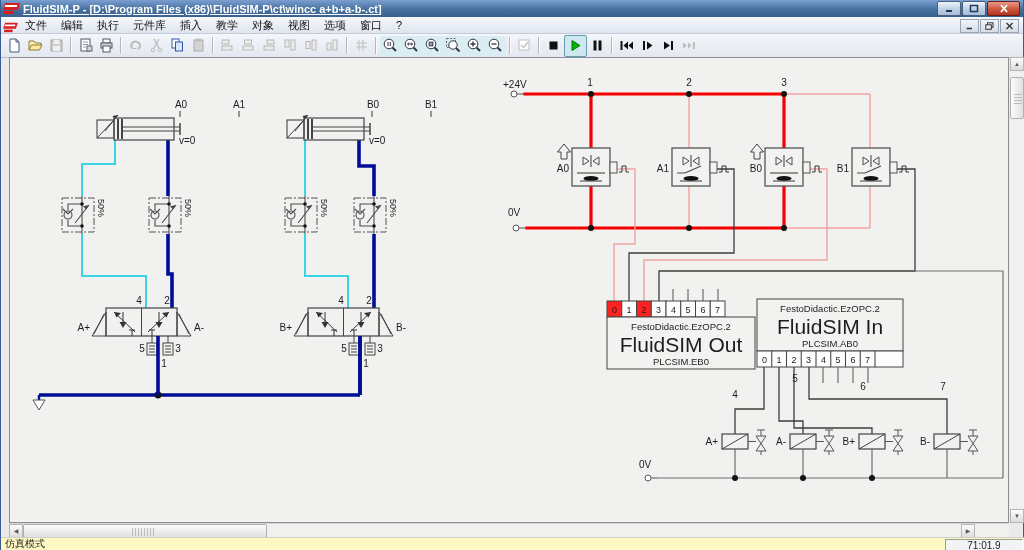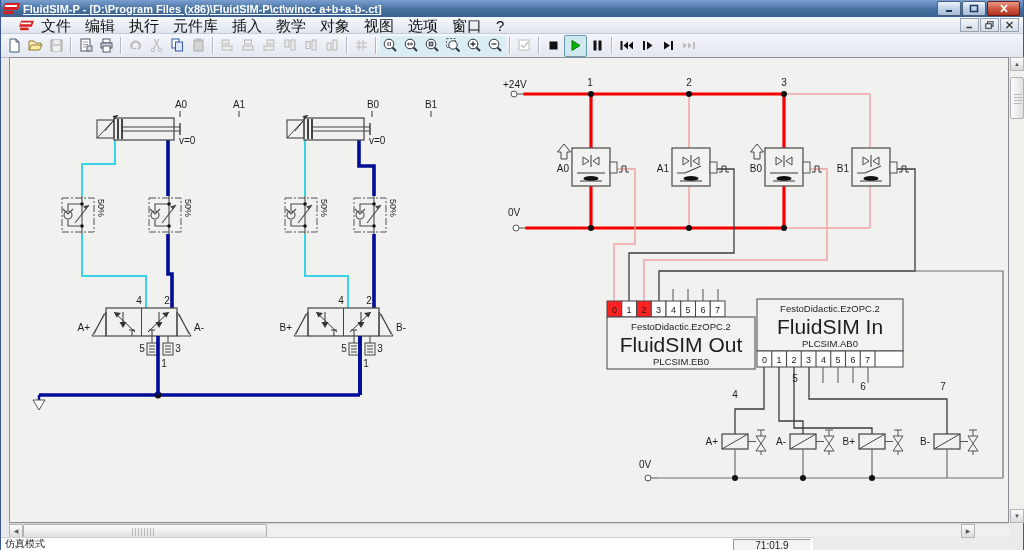--- a/index.html
+++ b/index.html
@@ -14,22 +14,22 @@
   .festo-ico{width:15px;height:11px;position:relative;flex:0 0 auto;}
   .festo-ico .f1{position:absolute;left:0;top:0;width:15px;height:7px;background:#d81e1e;transform:skewX(-18deg);}
   .festo-ico .f2{position:absolute;left:1px;top:2px;width:12px;height:2px;background:#fff;transform:skewX(-18deg);}
   .festo-ico .f3{position:absolute;left:0;bottom:0;width:10px;height:3px;background:#d81e1e;}
   .wbtns{margin-left:auto;display:flex;gap:1px;padding-right:3px;}
   .wbtn{width:22px;height:13px;border:1px solid #46607e;border-radius:2px;
     background:linear-gradient(#eef4fb,#c2d2e6 50%,#a9bdd6);display:flex;align-items:center;justify-content:center;}
   .wbtn.close{width:31px;background:linear-gradient(#e99a8a,#d05a41 50%,#b13320);border-color:#6e1c0f;}
 
   
-  .menubar{height:16px;background:linear-gradient(#f5f8fc,#dfe5ef);display:flex;align-items:center;
-    font-size:15px;color:#111;border-bottom:1px solid #c6ccd6;padding-left:18px;}
+  .menubar{height:16px;background:linear-gradient(#f5f8fc,#dfe5ef);display:flex;align-items:flex-end;
+    font-size:11px;color:#111;border-bottom:1px solid #c6ccd6;padding-left:2px;}
   .menu-item{padding:0 7px;line-height:15px;}
   .mdibtns{margin-left:auto;display:flex;gap:1px;padding-right:4px;}
   .mbtn{width:17px;height:12px;border:1px solid #98a4b4;background:linear-gradient(#f2f5f9,#d5dce6);
     display:flex;align-items:center;justify-content:center;}
 
   
   .toolbar{height:23px;background:linear-gradient(#f3f6fa,#e3e8f0);display:flex;align-items:center;
     padding-left:3px;border-bottom:1px solid #b9bec8;}
   .tbi{width:21px;height:20px;display:flex;align-items:center;justify-content:center;flex:0 0 auto;}
   .sep{width:1px;height:17px;background:#b2b6be;border-right:1px solid #fdfdfd;margin:0 3px;flex:0 0 auto;}
@@ -63,21 +63,21 @@
   .hthumb{position:absolute;left:14px;top:0;width:244px;height:14px;border:1px solid #b0b0b0;box-sizing:border-box;
     background:linear-gradient(#fcfcfc,#e0e0e0);border-radius:2px;}
   .hgrip{position:absolute;left:108px;top:3px;width:22px;height:8px;
     background:repeating-linear-gradient(90deg,#bbb 0 1px,transparent 1px 3px);}
   .vthumb{position:absolute;left:0;top:20px;width:14px;height:42px;border:1px solid #b0b0b0;box-sizing:border-box;
     background:linear-gradient(90deg,#fcfcfc,#e0e0e0);border-radius:2px;}
   .vgrip{position:absolute;left:3px;top:16px;width:8px;height:10px;
     background:repeating-linear-gradient(#bbb 0 1px,transparent 1px 3px);}
 
   
-  .statusbar{position:absolute;left:0;top:537px;width:812px;height:13px;background:#ffffff;
+  .statusbar{position:absolute;left:0;top:537px;width:1024px;height:13px;background:#fef9c3;
     border-top:1px solid #cfcfcf;font-size:10px;color:#222;display:flex;align-items:center;box-sizing:border-box;}
   .statusmode{padding-left:4px;}
   .timecell{position:absolute;right:2px;top:1px;width:76px;height:11px;line-height:11px;text-align:center;
     border:1px solid;border-color:#9c9c9c #ffffff #ffffff #9c9c9c;background:#f2f3f5;}
 </style>
 </head>
 <body>
 
 <div id="app">
 

